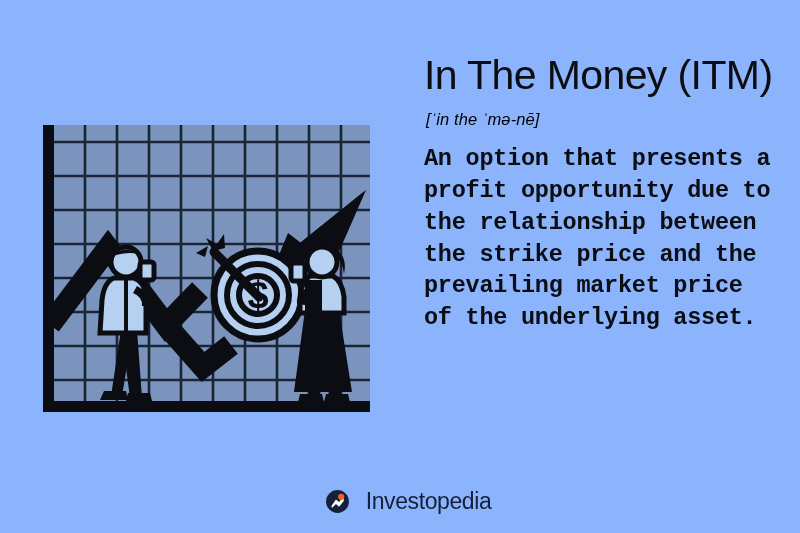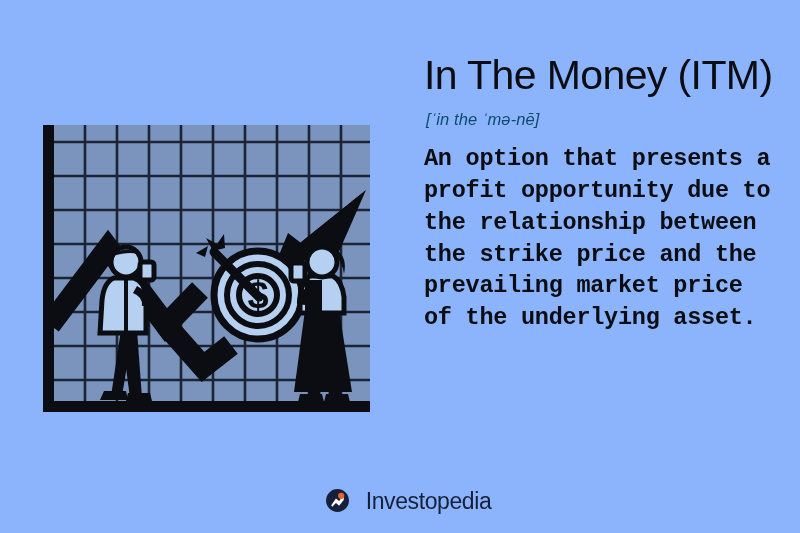--- a/index.html
+++ b/index.html
@@ -47,42 +47,42 @@
     line-height: 1.15;
     color: #0B0D12;
     letter-spacing: -0.6px;
     margin: 0;
     white-space: pre-line;
   }
   #pronunciation {
     font-size: 16.5px;
     font-style: italic;
     font-weight: 400;
-    color: #0c4a6e;
+    color: #000000;
     margin: 11px 0 0 2px;
     letter-spacing: 0.1px;
   }
   #definition {
     font-size: 23.5px;
     font-weight: 600;
     line-height: 1.355;
     color: #0B0D12;
     margin: 14px 0 0 0;
     letter-spacing: -0.25px;
     font-family: Liberation Mono, monospace;
   }
 
   
   #brand {
     position: absolute;
     left: 0;
     right: 0;
     bottom: 18px;
     display: flex;
-    align-items: flex-start;
+    align-items: center;
     justify-content: center;
     gap: 16px;
     padding-left: 16px;
   }
   #brand-mark {
     width: 25px;
     height: 25px;
     display: block;
   }
   #brand-name {

